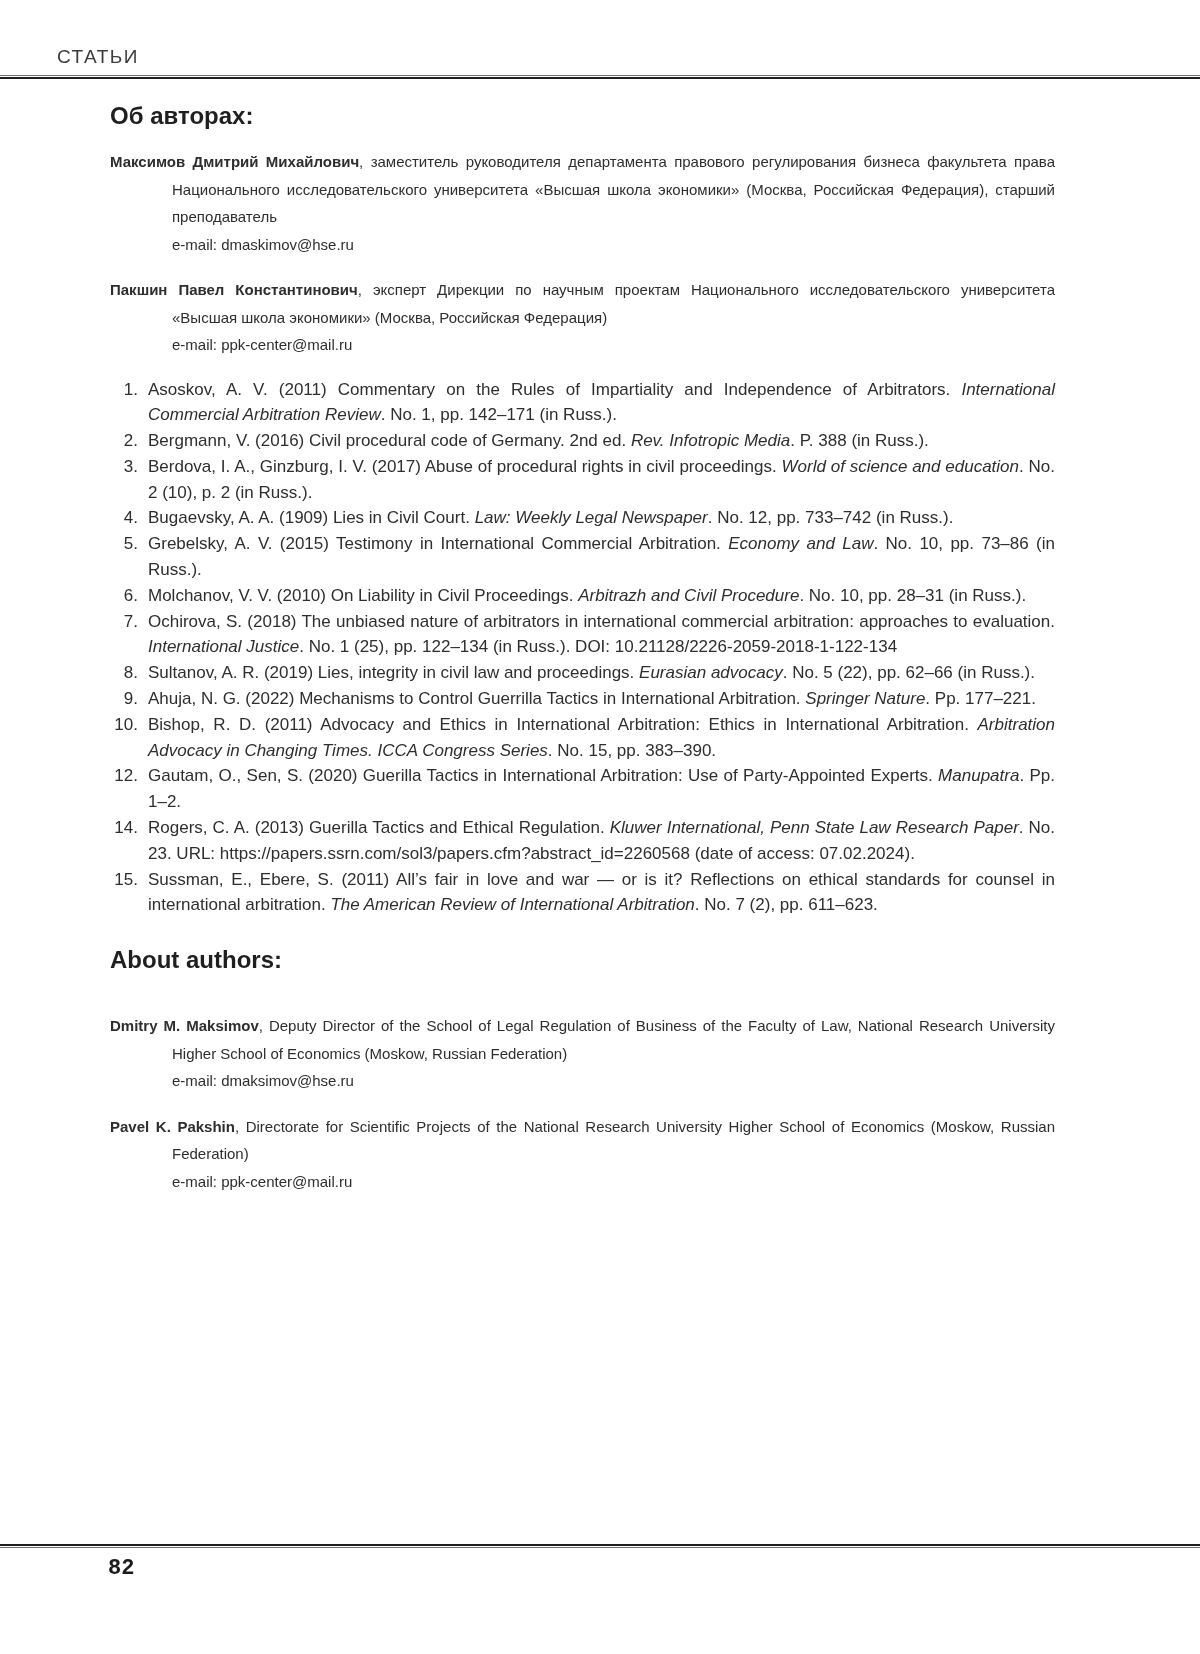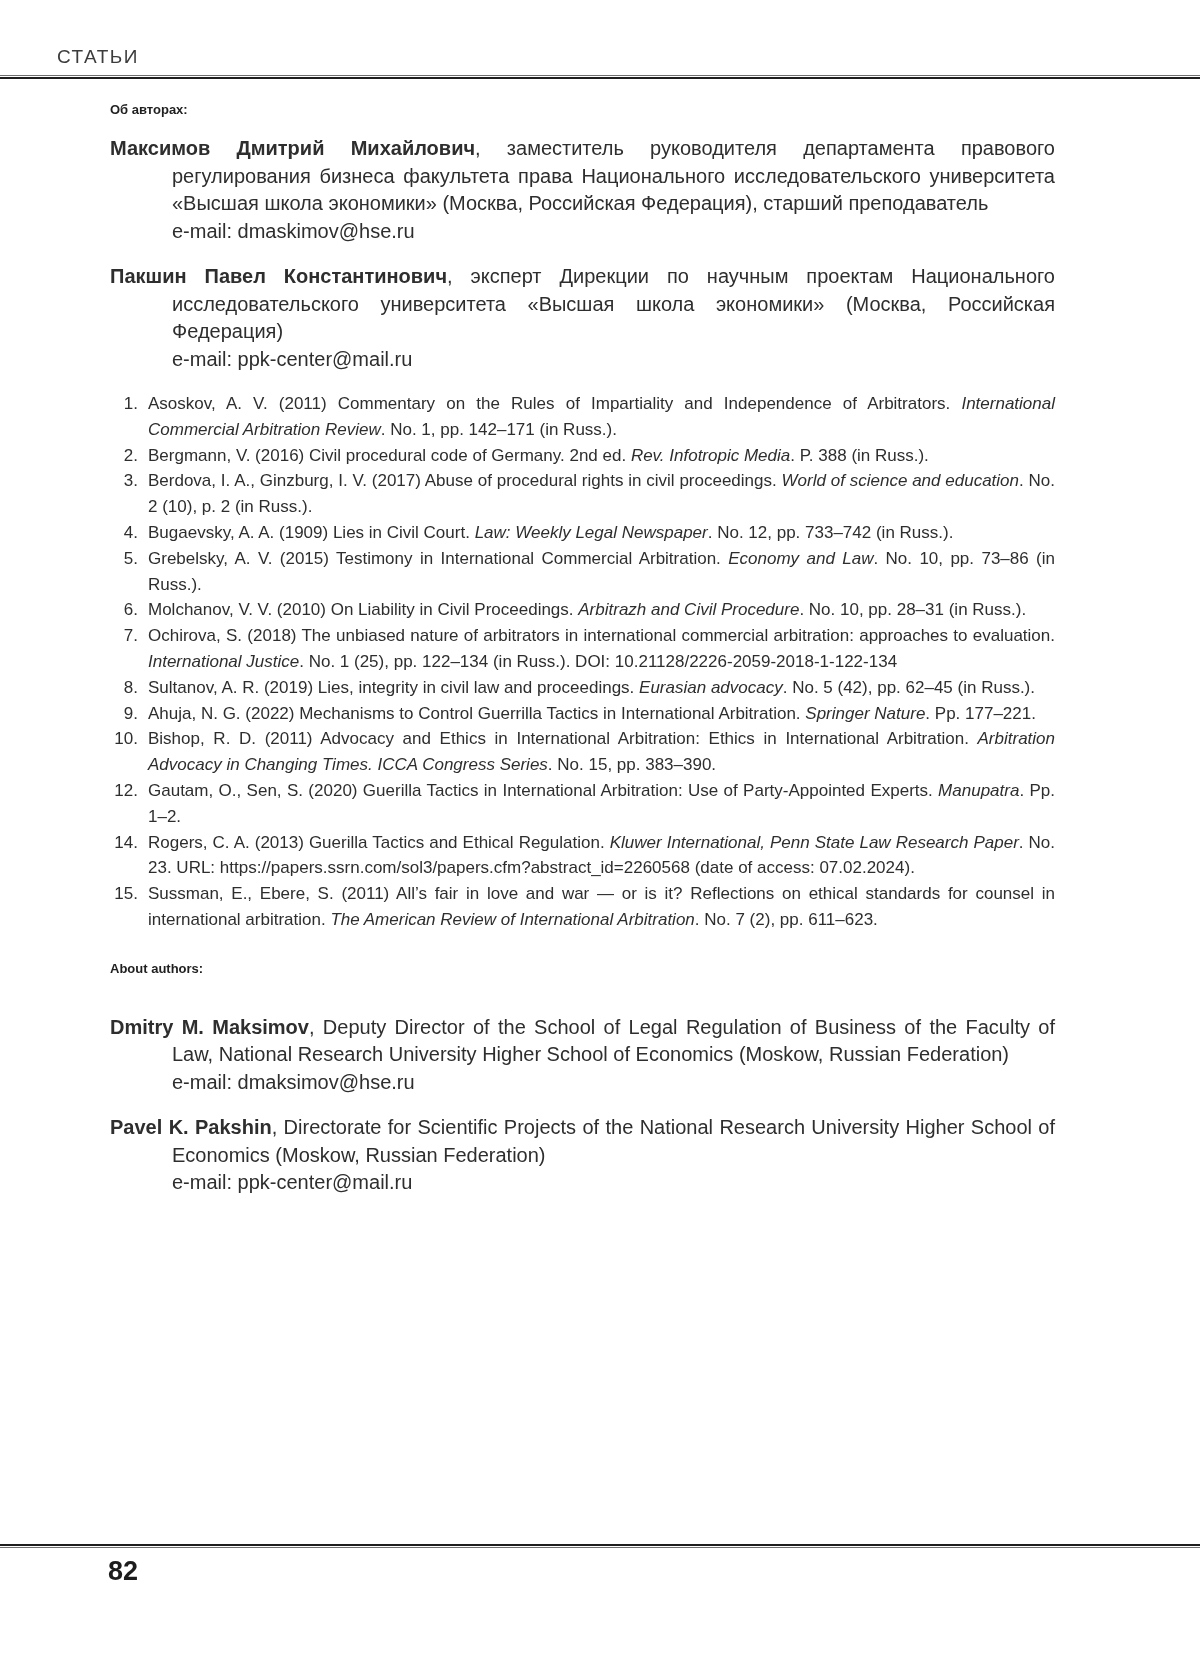--- a/index.html
+++ b/index.html
@@ -29,30 +29,30 @@
     border-top: 1px solid #6f6f6f;
     border-bottom: 2px solid var(--rule, #1f1f1f);
   }
   .content {
     position: absolute;
     top: 102px;
     left: 110px;
     width: 945px;
   }
   h2 {
-    font-size: 13px;
+    font-size: 24px;
     font-weight: bold;
     color: #1f1f1f;
     margin: 0;
   }
   .h-ru     { margin: 0 0 18px 0; }
   .h-refs   { margin: 24px 0 8px 0; }
   .h-en     { margin: 28px 0 38px 0; }
   .bio {
-    font-size: 20px;
+    font-size: 15px;
     line-height: 27.5px;
     text-align: justify;
     padding-left: 62px;
     text-indent: -62px;
     margin: 0 0 18px 0;
   }
   .bio-name { font-weight: bold; }
   .ref {
     display: flex;
     font-size: 17px;
@@ -73,22 +73,22 @@
     left: 0;
     right: 0;
     height: 1px;
     border-top: 2px solid var(--rule, #1f1f1f);
     border-bottom: 1px solid #6f6f6f;
   }
   .page-number {
     position: absolute;
     top: 1556px;
     left: 108px;
-    font-family: Liberation Sans, sans-serif;
-    font-size: 27px;
+    font-family: Liberation Mono, monospace;
+    font-size: 22px;
     font-weight: bold;
     color: #1c1c1c;
   }
 </style>
 </head>
 <body>
 
 <div class="page">
 
   <div class="kicker">СТАТЬИ</div>
@@ -125,21 +125,21 @@
         <div class="ref">
           <span class="ref-num">6.</span>
           <span class="ref-body"><span>Molchanov, V. V. (2010) On Liability in Civil Proceedings. </span><i>Arbitrazh and Civil Procedure</i><span>. No. 10, pp. 28–31 (in Russ.).</span></span>
         </div>
         <div class="ref">
           <span class="ref-num">7.</span>
           <span class="ref-body"><span>Ochirova, S. (2018) The unbiased nature of arbitrators in international commercial arbitration: approaches to evaluation. </span><i>International Justice</i><span>. No. 1 (25), pp. 122–134 (in Russ.). DOI: 10.21128/2226-2059-2018-1-122-134</span></span>
         </div>
         <div class="ref">
           <span class="ref-num">8.</span>
-          <span class="ref-body"><span>Sultanov, A. R. (2019) Lies, integrity in civil law and proceedings. </span><i>Eurasian advocacy</i><span>. No. 5 (42), pp. 62–45 (in Russ.).</span></span>
+          <span class="ref-body"><span>Sultanov, A. R. (2019) Lies, integrity in civil law and proceedings. </span><i>Eurasian advocacy</i><span>. No. 5 (22), pp. 62–66 (in Russ.).</span></span>
         </div>
         <div class="ref">
           <span class="ref-num">9.</span>
           <span class="ref-body"><span>Ahuja, N. G. (2022) Mechanisms to Control Guerrilla Tactics in International Arbitration. </span><i>Springer Nature</i><span>. Pp. 177–221.</span></span>
         </div>
         <div class="ref">
           <span class="ref-num">10.</span>
           <span class="ref-body"><span>Bishop, R. D. (2011) Advocacy and Ethics in International Arbitration: Ethics in International Arbitration. </span><i>Arbitration Advocacy in Changing Times. ICCA Congress Series</i><span>. No. 15, pp. 383–390.</span></span>
         </div>
         <div class="ref">

